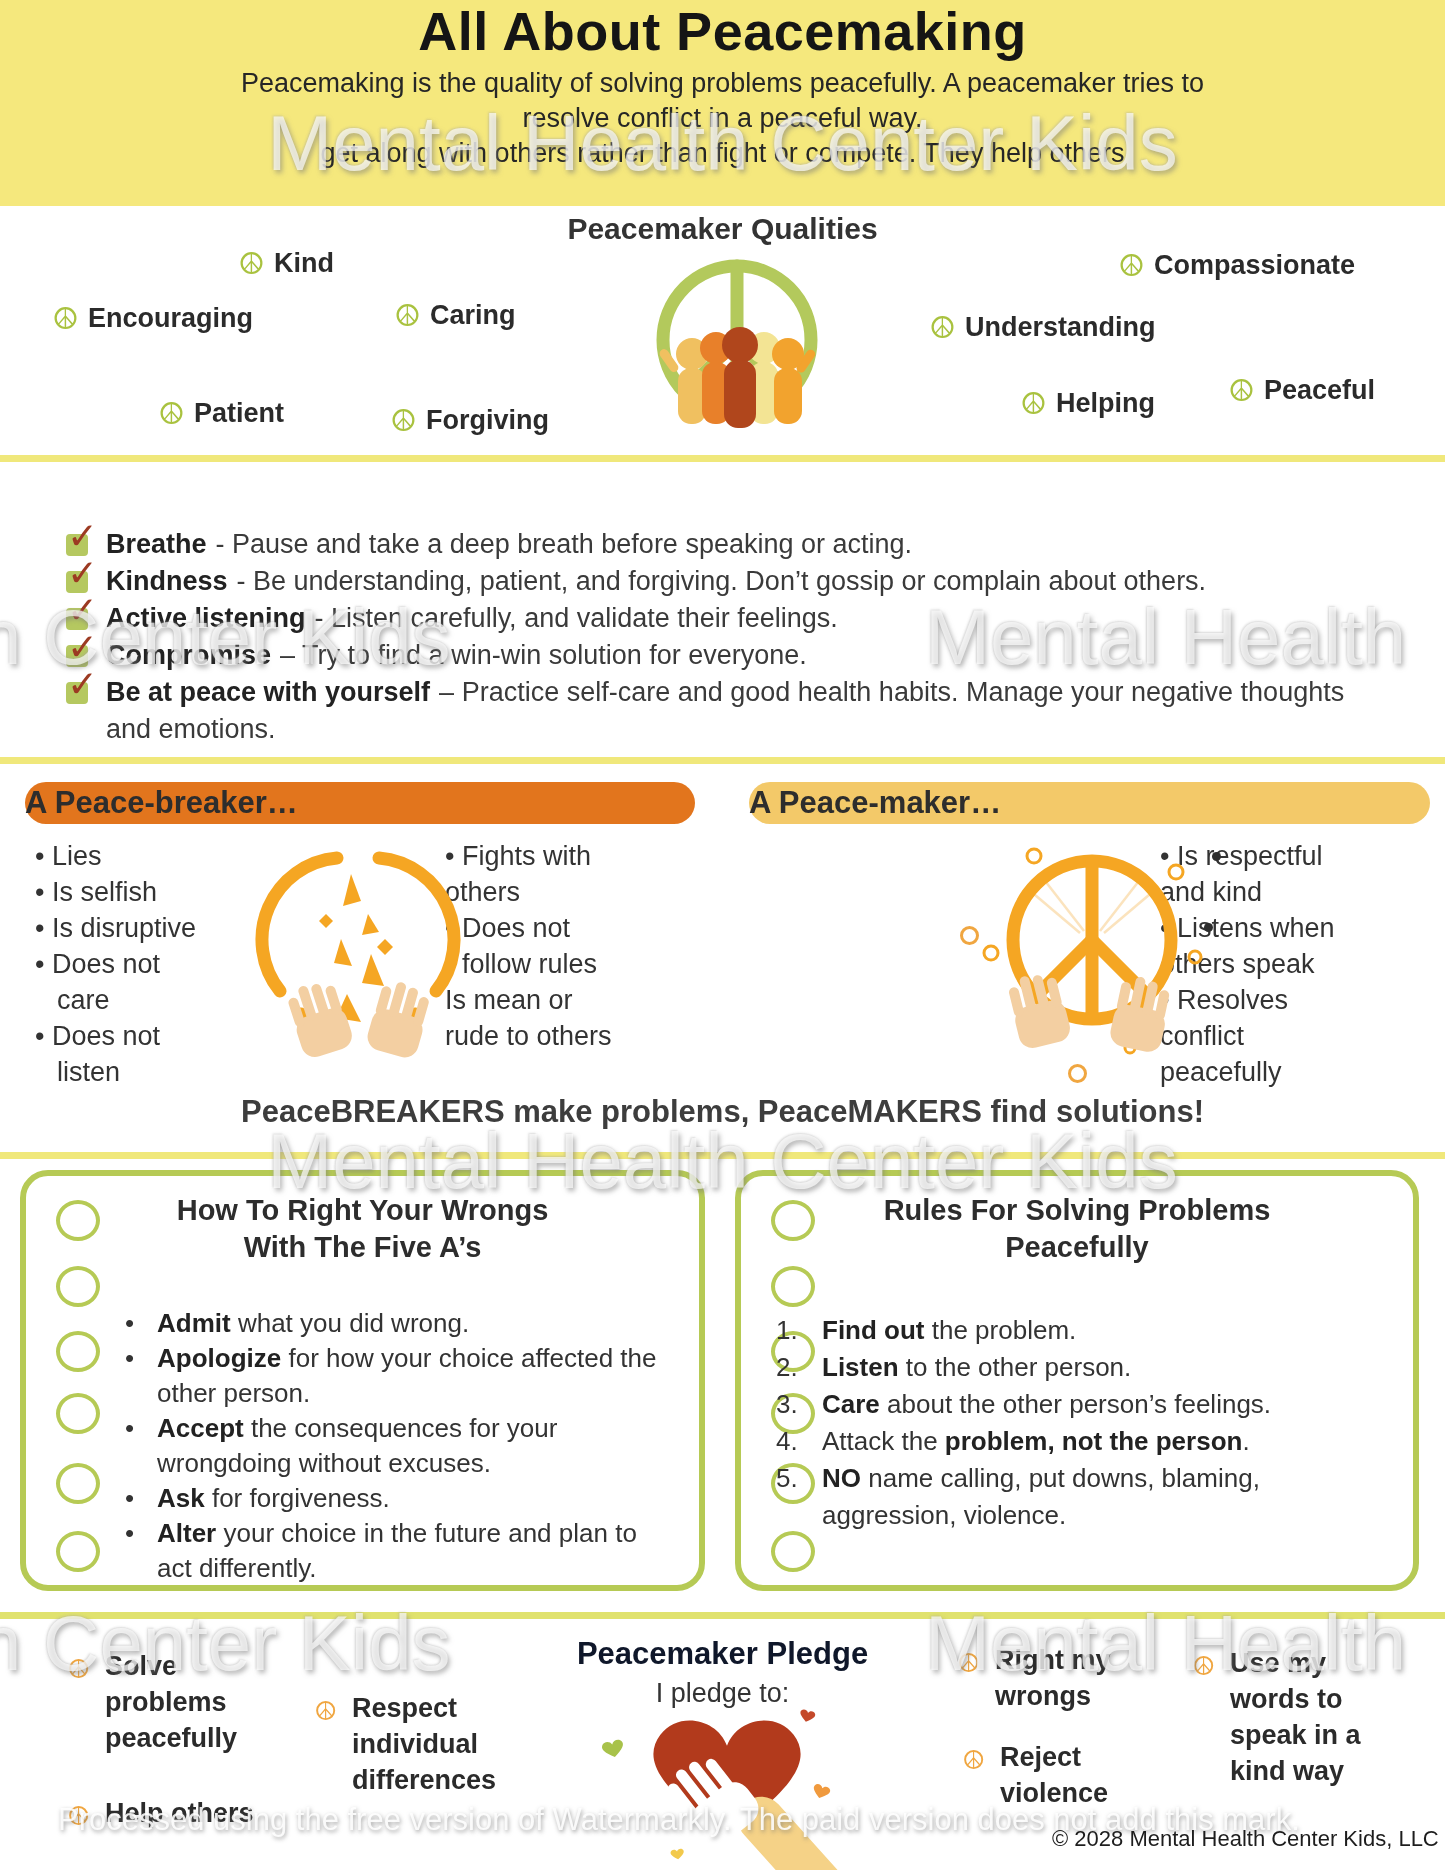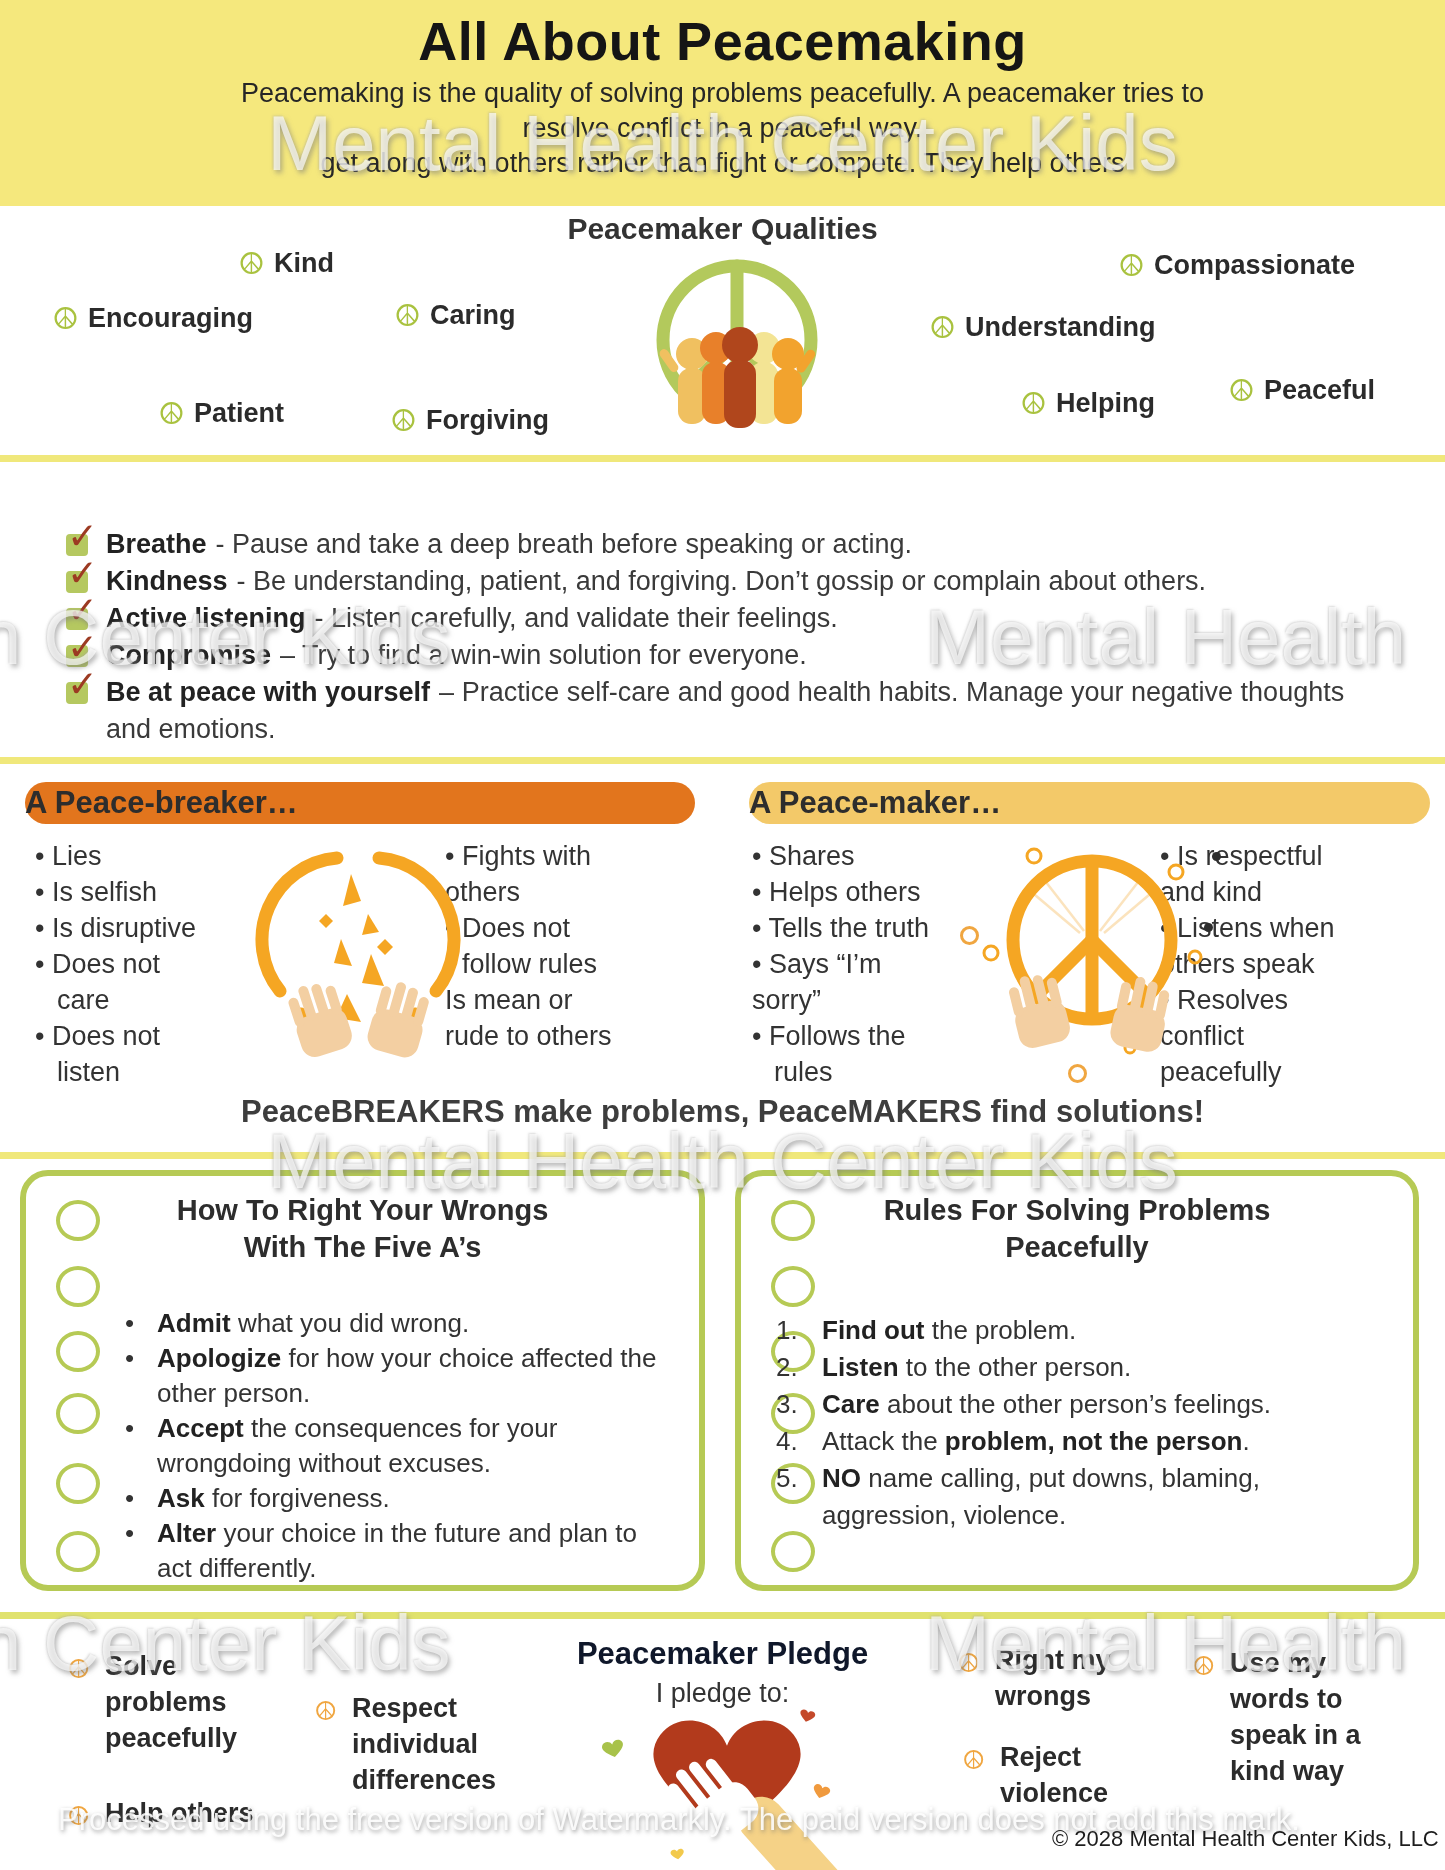--- a/index.html
+++ b/index.html
@@ -1,20 +1,20 @@
 <!DOCTYPE html>
 <html><head>
 <meta charset="utf-8">
 <style>
   html,body{margin:0;padding:0}
   .page{position:relative;width:1445px;height:1870px;background:#ffffff;overflow:hidden;
         font-family:"Liberation Sans","DejaVu Sans",sans-serif;color:#2e2e2e}
   
   .banner{position:absolute;left:0;top:0;width:100%;height:206px;background:#F5E87D;text-align:center}
-  .banner h1{margin:0;padding-top:10px;font-size:54px;font-weight:800;color:#151515;letter-spacing:.5px}
+  .banner h1{margin:0;padding-top:0;font-size:54px;font-weight:800;color:#151515;letter-spacing:.5px}
   .intro{margin-top:4px;font-size:27px;line-height:35px;font-weight:500;color:#262626}
   
   .divider{position:absolute;left:0;width:100%;height:7px;background:#F0E87B}
   .divider.olive{background:#E0E26E}
   
   .q-title{position:absolute;left:0;top:212px;width:100%;text-align:center;font-size:30px;font-weight:600;color:#333}
   .quality{position:absolute;display:flex;align-items:center;gap:9px;font-size:27px;font-weight:600;color:#2b2b2b;white-space:nowrap}
   .peace{font-family:"DejaVu Sans",sans-serif;font-weight:400;color:#a9c23f;font-size:30px;line-height:1}
   
   .ways-title{position:absolute;left:0;top:478px;width:100%;text-align:center;font-size:31px;font-weight:600;color:#333}
@@ -225,28 +225,20 @@
       <g transform="translate(150,135) rotate(16)">
         <rect x="0" y="26" width="52" height="42" rx="14"></rect>
         <rect x="1" y="4" width="10" height="30" rx="5"></rect>
         <rect x="14" y="-4" width="10" height="36" rx="5"></rect>
         <rect x="27" y="-2" width="10" height="34" rx="5"></rect>
         <rect x="40" y="4" width="10" height="30" rx="5"></rect>
       </g>
     </g>
   </svg>
 
-  <div class="col-lines" style="left:752px;top:838px;width:200px">
-    <div>• Shares</div>
-    <div>• Helps others</div>
-    <div>• Tells the truth</div>
-    <div>• Says “I’m sorry”</div>
-    <div>• Follows the</div>
-    <div class="cont">rules</div>
-  </div>
   <div class="col-lines right" style="left:1160px;top:838px;width:235px">
     <div>• Is respectful</div>
     <div>and kind</div>
     <div>• Listens when</div>
     <div>others speak</div>
     <div>• Resolves</div>
     <div>conflict</div>
     <div>peacefully</div>
   </div>
 

